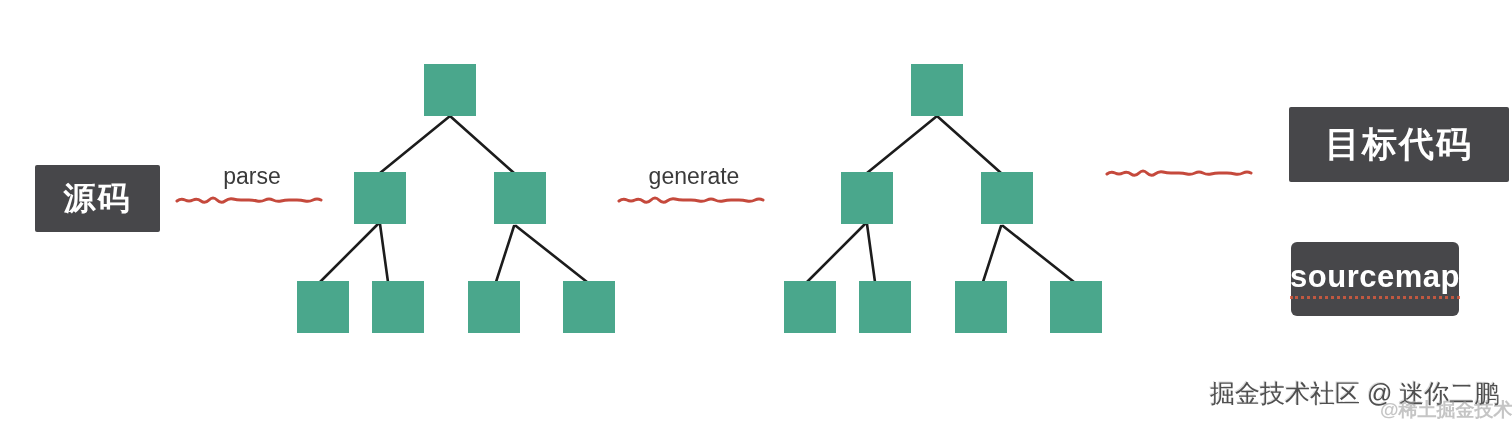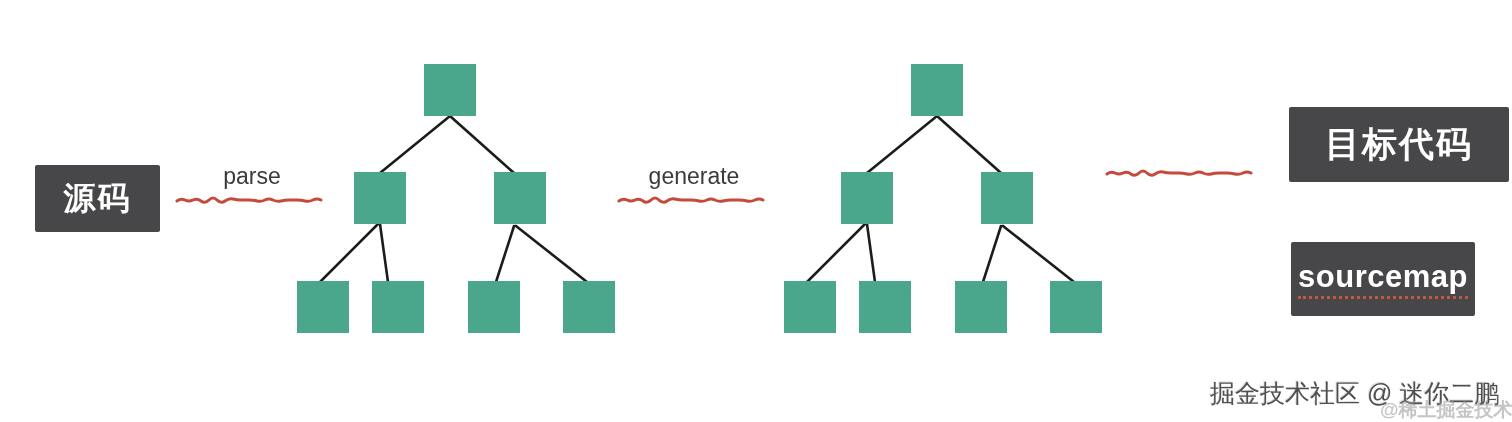--- a/index.html
+++ b/index.html
@@ -15,21 +15,21 @@
   .canvas{
     position:relative;width:1512px;height:422px;background:#ffffff;overflow:hidden;
   }
   .dark-box{
     position:absolute;background:var(--box-dark);color:#ffffff;
     display:flex;align-items:center;justify-content:center;
     font-weight:bold;border-radius:2px;
   }
   .box-source{left:35px;top:165px;width:125px;height:67px;font-size:32px;letter-spacing:2px;}
   .box-target{left:1289px;top:107px;width:220px;height:75px;font-size:35px;letter-spacing:2px;}
-  .box-sourcemap{left:1291px;top:242px;width:184px;height:74px;font-size:31px;letter-spacing:0.5px;}
+  .box-sourcemap{left:1291px;top:242px;width:168px;height:74px;font-size:31px;letter-spacing:0.5px;border-radius:6px;}
   .box-sourcemap .spell{border-bottom:3px dotted rgba(214,92,64,0.85);padding-bottom:1px;}
   .step{
     position:absolute;width:156px;text-align:center;color:var(--label-gray);
   }
   .step .step-label{font-size:23px;display:block;}
   .step svg{display:block;margin-top:5px;}
   .step-parse{left:174px;top:163px;}
   .step-transform{left:616px;top:163px;}
   .step-generate{left:1104px;top:163px;}
   .tree{position:absolute;top:56px;width:340px;height:290px;}

